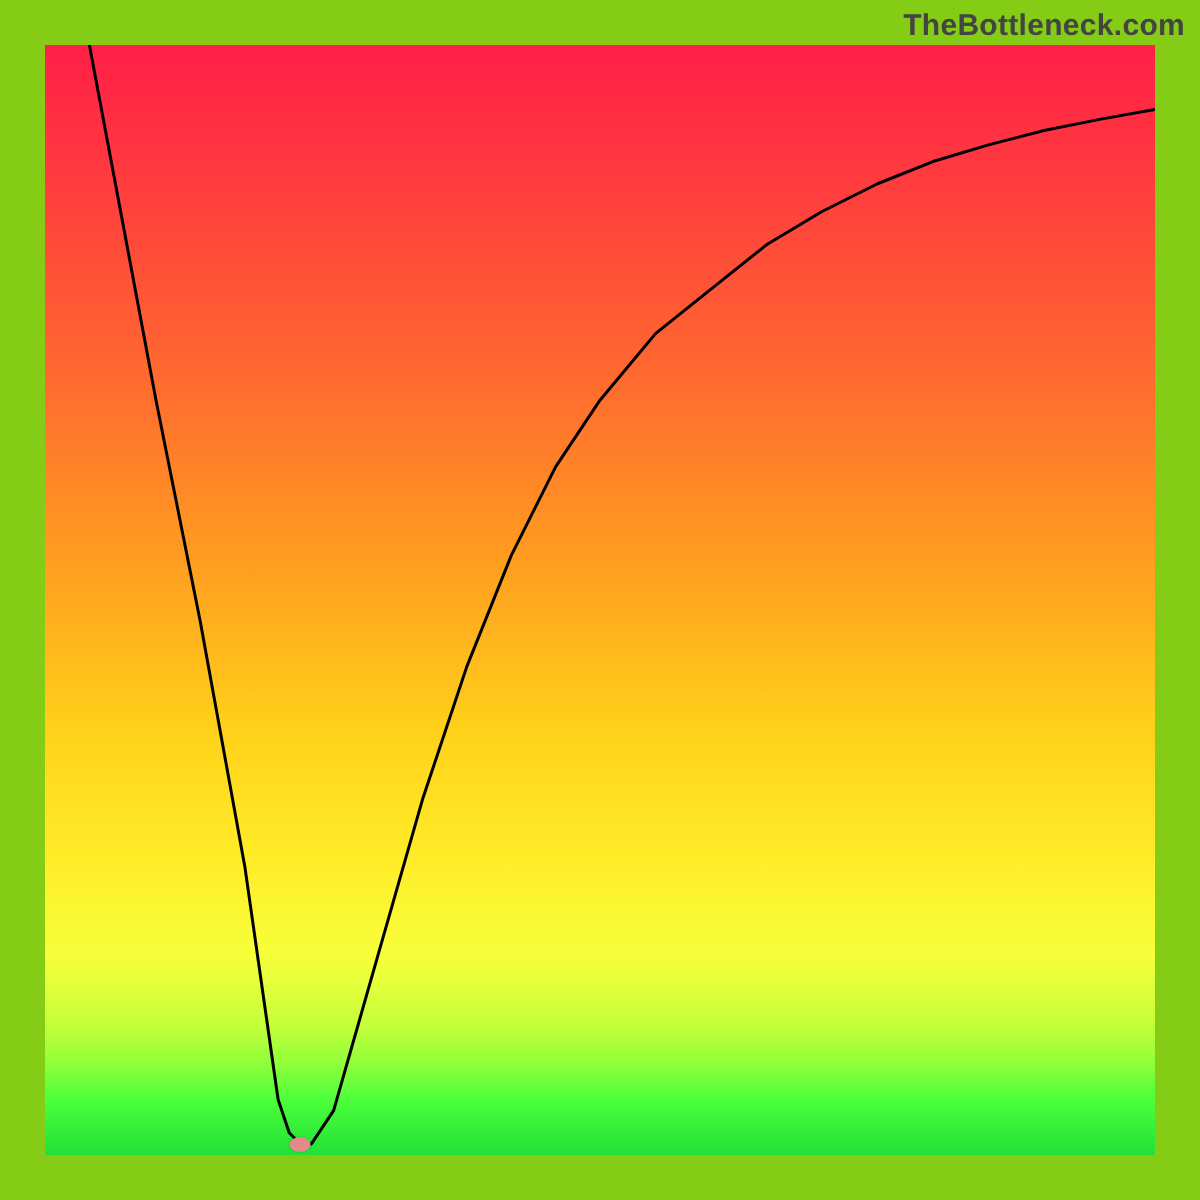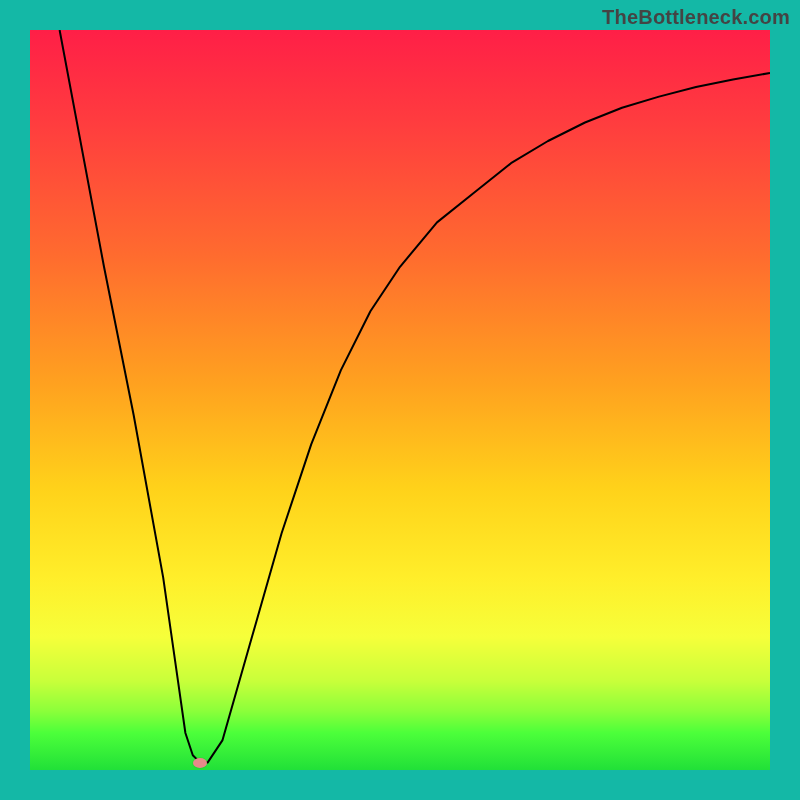--- a/index.html
+++ b/index.html
@@ -8,21 +8,21 @@
     width: 800px;
     height: 800px;
     overflow: hidden;
     background: #000;
     font-family: Arial, Helvetica, sans-serif;
   }
   .frame {
     position: relative;
     width: 800px;
     height: 800px;
-    background: #14b8a6;
+    background: #84cc16;
   }
   .plot-area {
     position: absolute;
     left: 30px;
     top: 30px;
     width: 740px;
     height: 740px;
     
     background: linear-gradient(
       to bottom,

